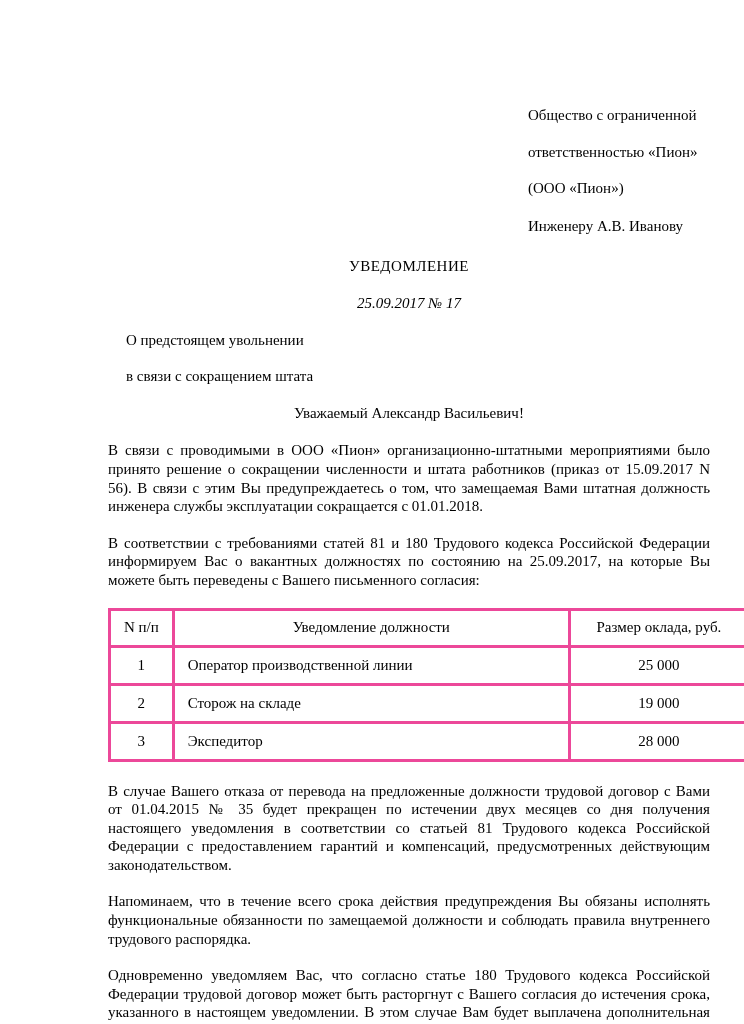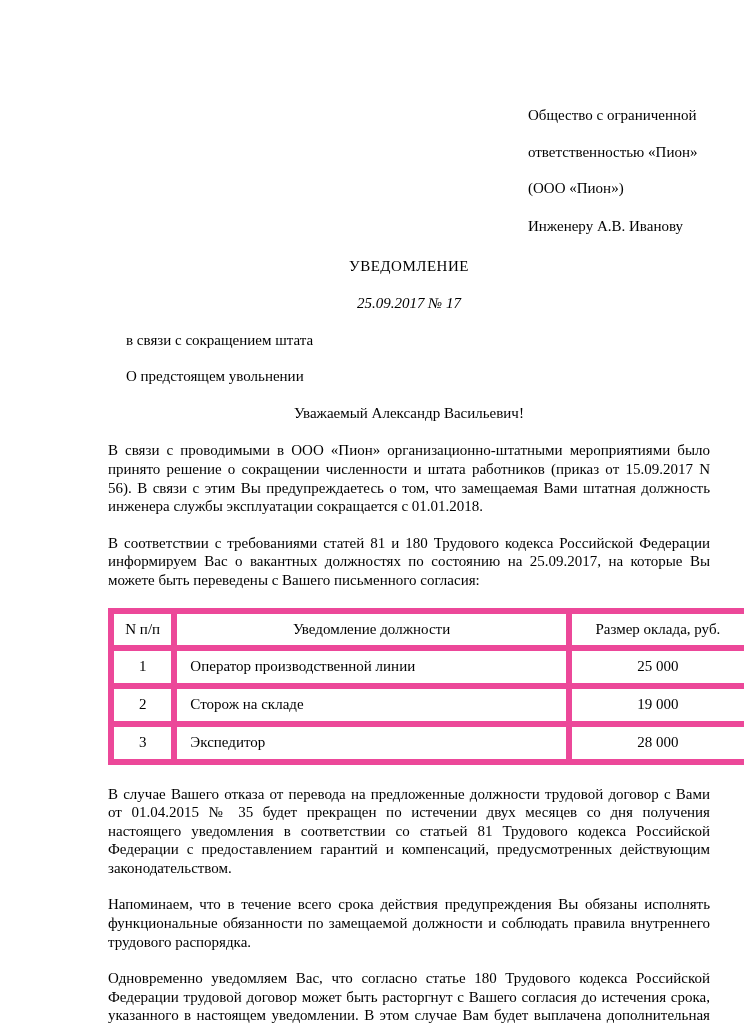--- a/index.html
+++ b/index.html
@@ -21,21 +21,21 @@
   .subject { margin-top:13px; }
   .salutation { text-align:center; margin-top:16px; }
 
   .para { text-align:justify; }
   .para.first { margin-top:19px; }
 
   table.vacancies {
     border-collapse:collapse; width:642px; margin-top:15px;
     font-size:15px;
   }
-  table.vacancies th, table.vacancies td { border:6px solid #ec4899; font-weight:normal; }
+  table.vacancies th, table.vacancies td { border:3px solid #ec4899; font-weight:normal; }
   table.vacancies th { height:37px; text-align:center; vertical-align:middle; }
   table.vacancies td { height:38px; vertical-align:middle; }
   .col-num { width:64px; text-align:center; }
   .col-pos { width:398px; text-align:left; padding-left:13px; }
   .col-sal { width:180px; text-align:center; }
   table.vacancies th.col-pos { text-align:center; padding-left:0; }
 
   .after-table { margin-top:20px; }
 
   .sig-row { display:flex; justify-content:space-between; }
@@ -56,22 +56,22 @@
     <div>Общество с ограниченной</div>
     <div>ответственностью «Пион»</div>
     <div>(ООО «Пион»)</div>
     <div class="recipient-name">Инженеру А.В. Иванову</div>
   </div>
 
   <div class="doc-title">УВЕДОМЛЕНИЕ</div>
   <div class="doc-date">25.09.2017 № 17</div>
 
   <div class="subject">
+    <div>О предстоящем увольнении</div>
     <div>в связи с сокращением штата</div>
-    <div>О предстоящем увольнении</div>
   </div>
 
   <div class="salutation">Уважаемый Александр Васильевич!</div>
 
   <div class="para first">В связи с проводимыми в ООО «Пион» организационно-штатными мероприятиями было принято решение о сокращении численности и штата работников (приказ от 15.09.2017 N 56). В связи с этим Вы предупреждаетесь о том, что замещаемая Вами штатная должность инженера службы эксплуатации сокращается с 01.01.2018.</div>
   <div class="para">В соответствии с требованиями статей 81 и 180 Трудового кодекса Российской Федерации информируем Вас о вакантных должностях по состоянию на 25.09.2017, на которые Вы можете быть переведены с Вашего письменного согласия:</div>
 
   <table class="vacancies">
     <thead>
       <tr>

